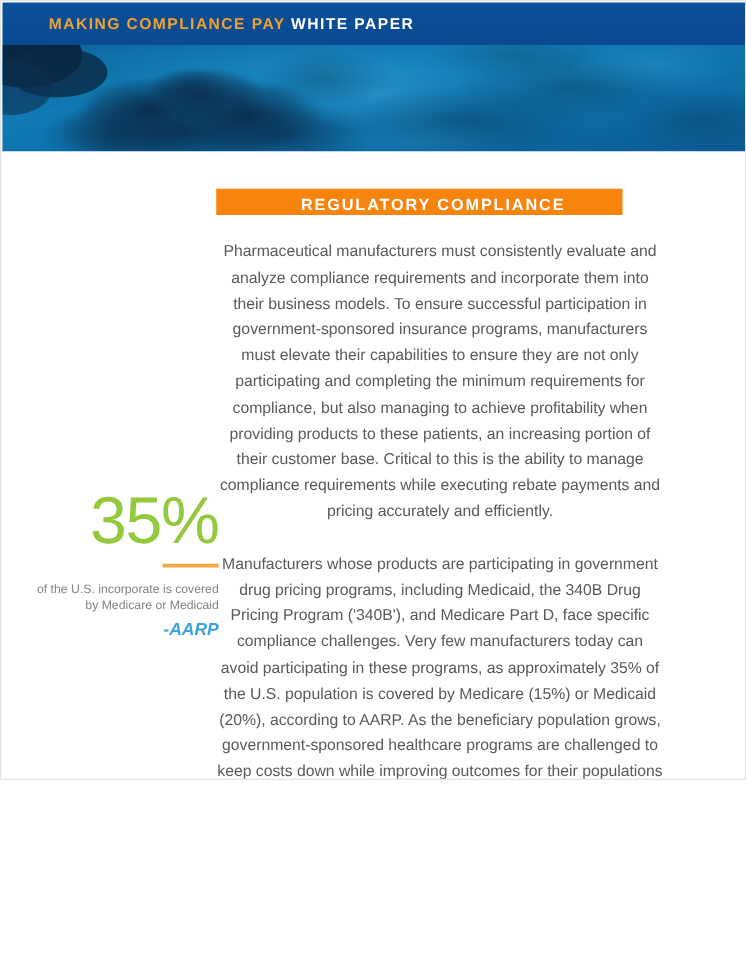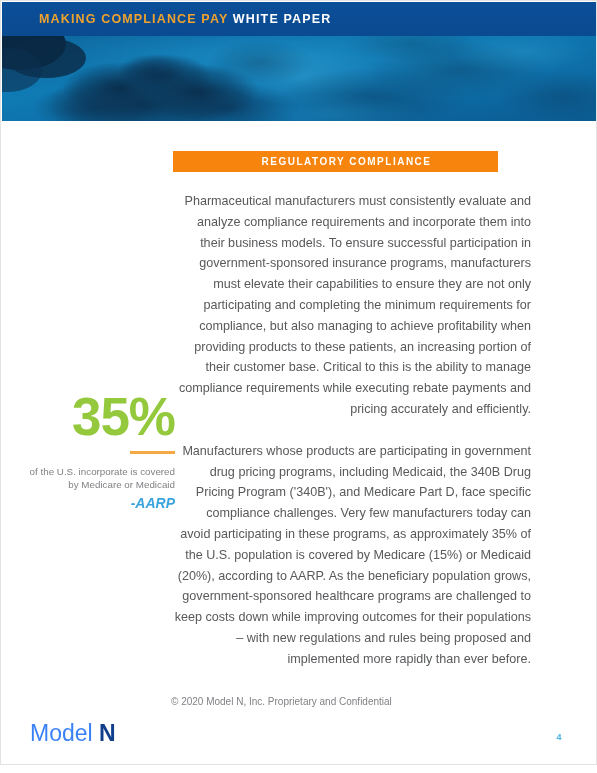--- a/index.html
+++ b/index.html
@@ -6,21 +6,21 @@
     margin: 0;
     padding: 0;
     background: #ffffff;
   }
   body {
     font-family: "Liberation Sans", sans-serif;
   }
   .page {
     position: relative;
     width: 597px;
-    height: 765px;
+    height: 624px;
     background: #ffffff;
     overflow: hidden;
     box-sizing: border-box;
     border: 1px solid #e3e3e3;
   }
 
   
   .topbar {
     position: absolute;
     left: 1px;
@@ -64,56 +64,56 @@
     height: 21px;
     background: #f7840c;
   }
   .section-banner-label {
     position: absolute;
     left: 0;
     right: 0;
     top: 5px;
     text-align: center;
     color: #ffffff;
-    font-size: 10px;
+    font-size: 13px;
     font-weight: bold;
     letter-spacing: 1.5px;
     padding-left: 22px;
   }
 
   
   .body-col {
     position: absolute;
     left: 172px;
     top: 190px;
     width: 358px;
   }
   .para {
     color: #58595b;
     font-size: 12.6px;
     line-height: 20.8px;
     margin: 0 0 21px 0;
-    text-align: right;
+    text-align: center;
   }
   .para:last-child { margin-bottom: 0; }
 
   
   .stat {
     position: absolute;
     left: 22px;
     top: 388px;
     width: 152px;
     text-align: right;
   }
   .stat-value {
     color: #94c83d;
     font-size: 53px;
     line-height: 56px;
     letter-spacing: -1px;
-    font-weight: bold;
+    font-weight: normal;
     display: block;
   }
   .stat-rule {
     display: block;
     margin: 6px 0 0 auto;
     width: 45px;
     height: 3px;
     background: #f6a845;
   }
   .stat-caption {

